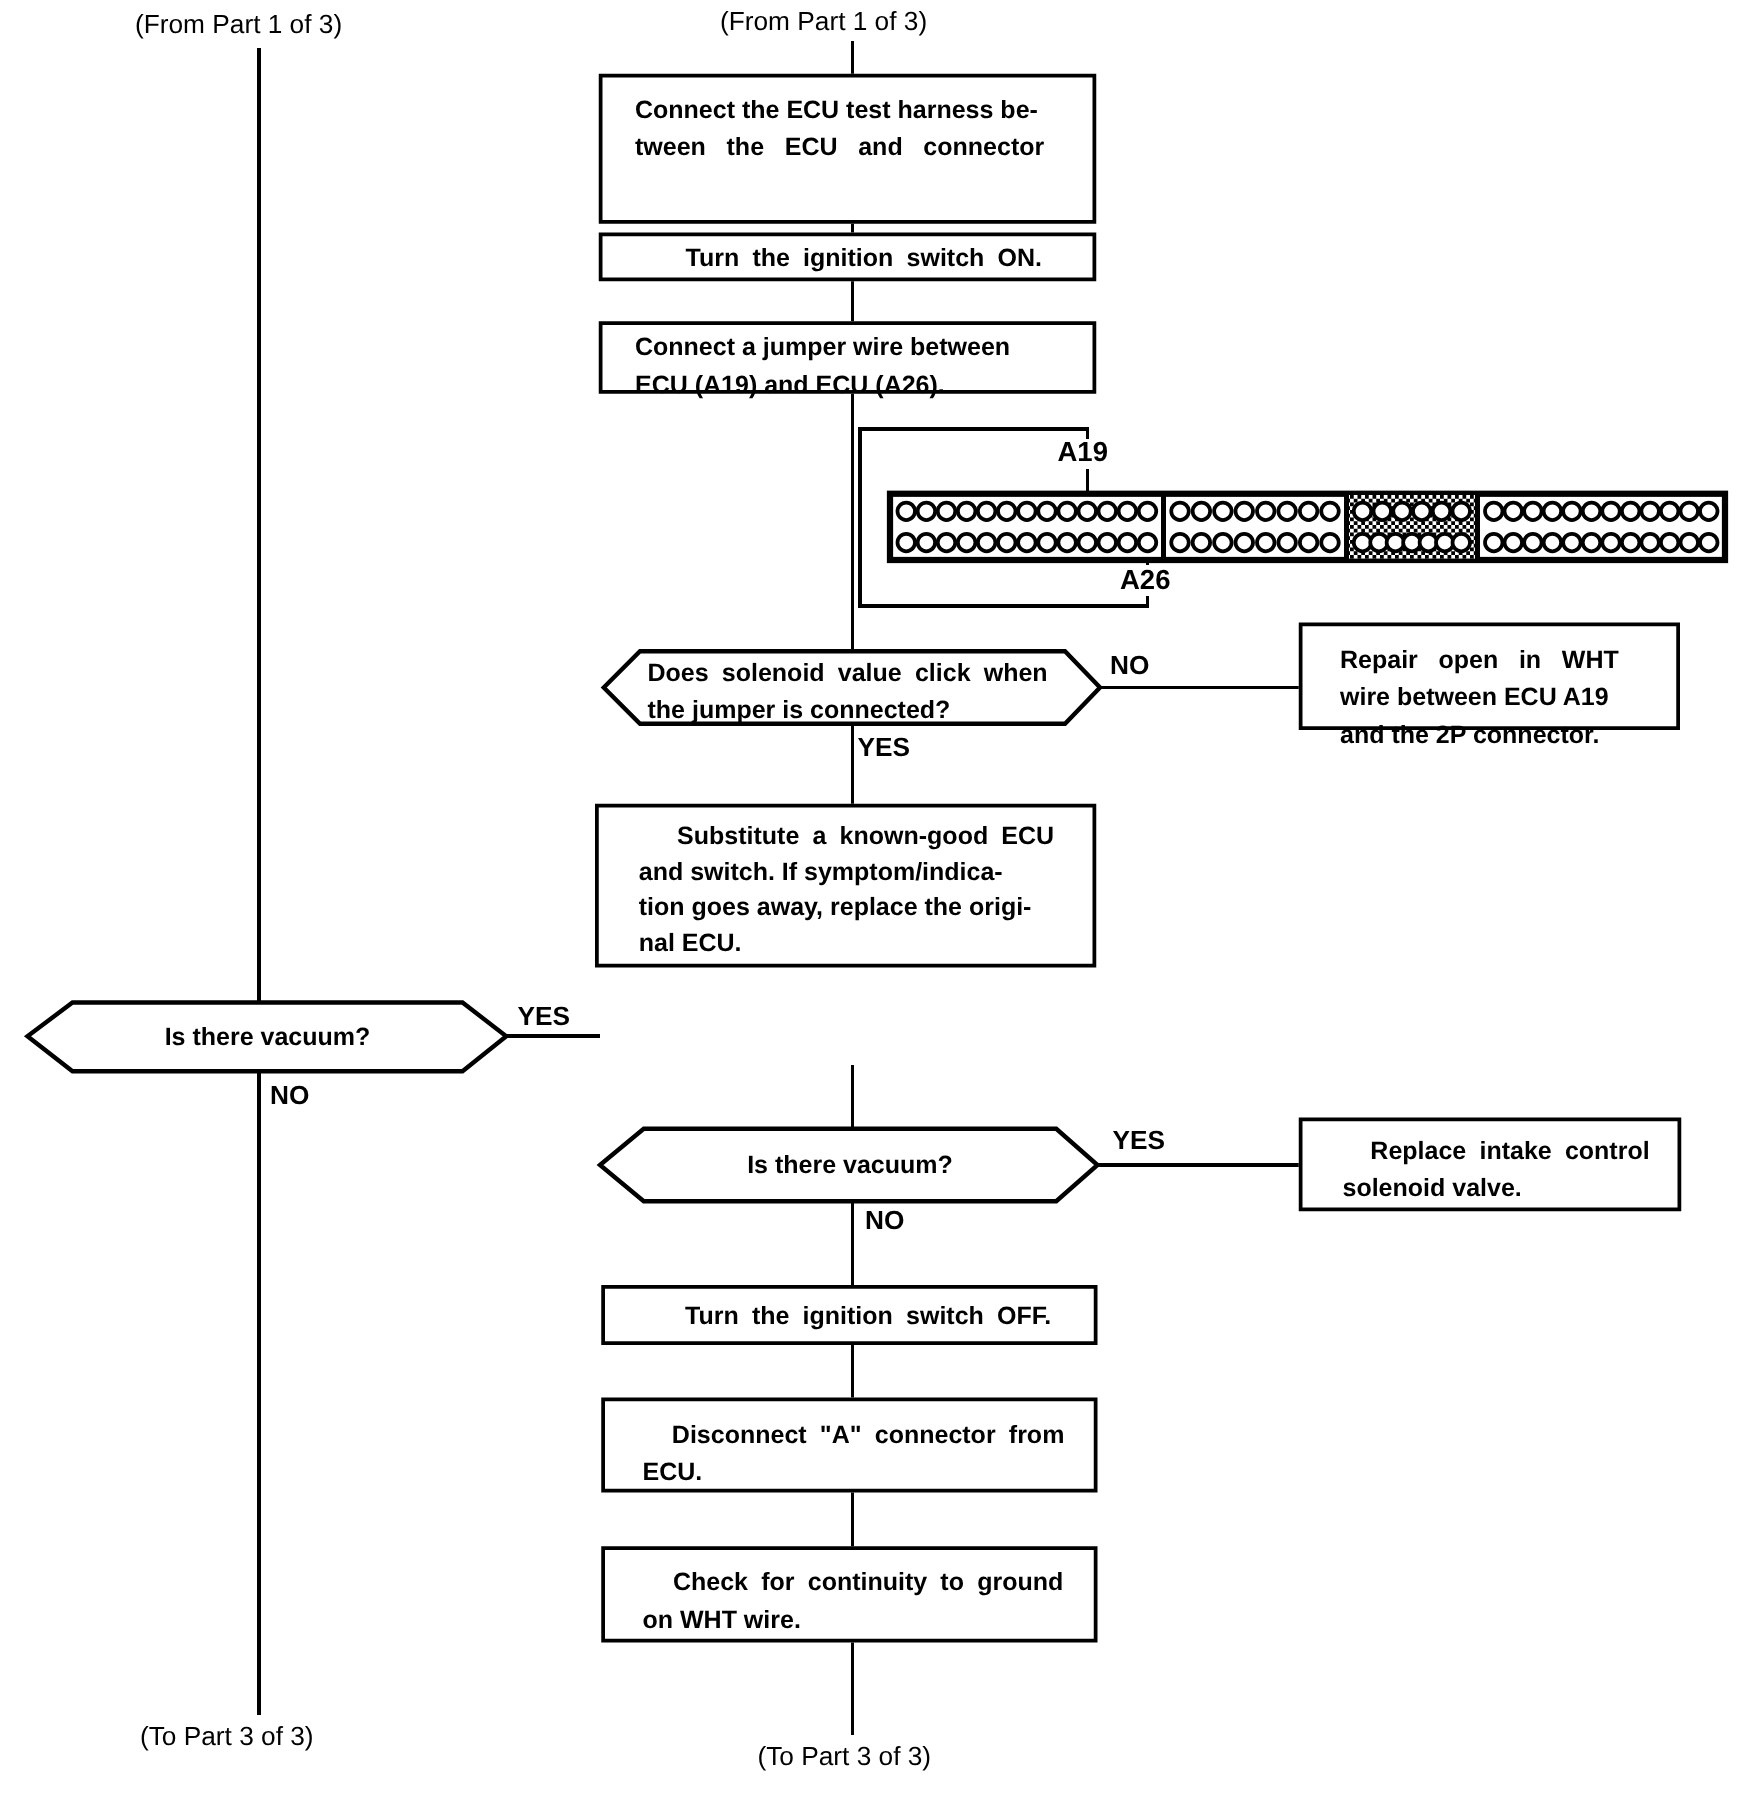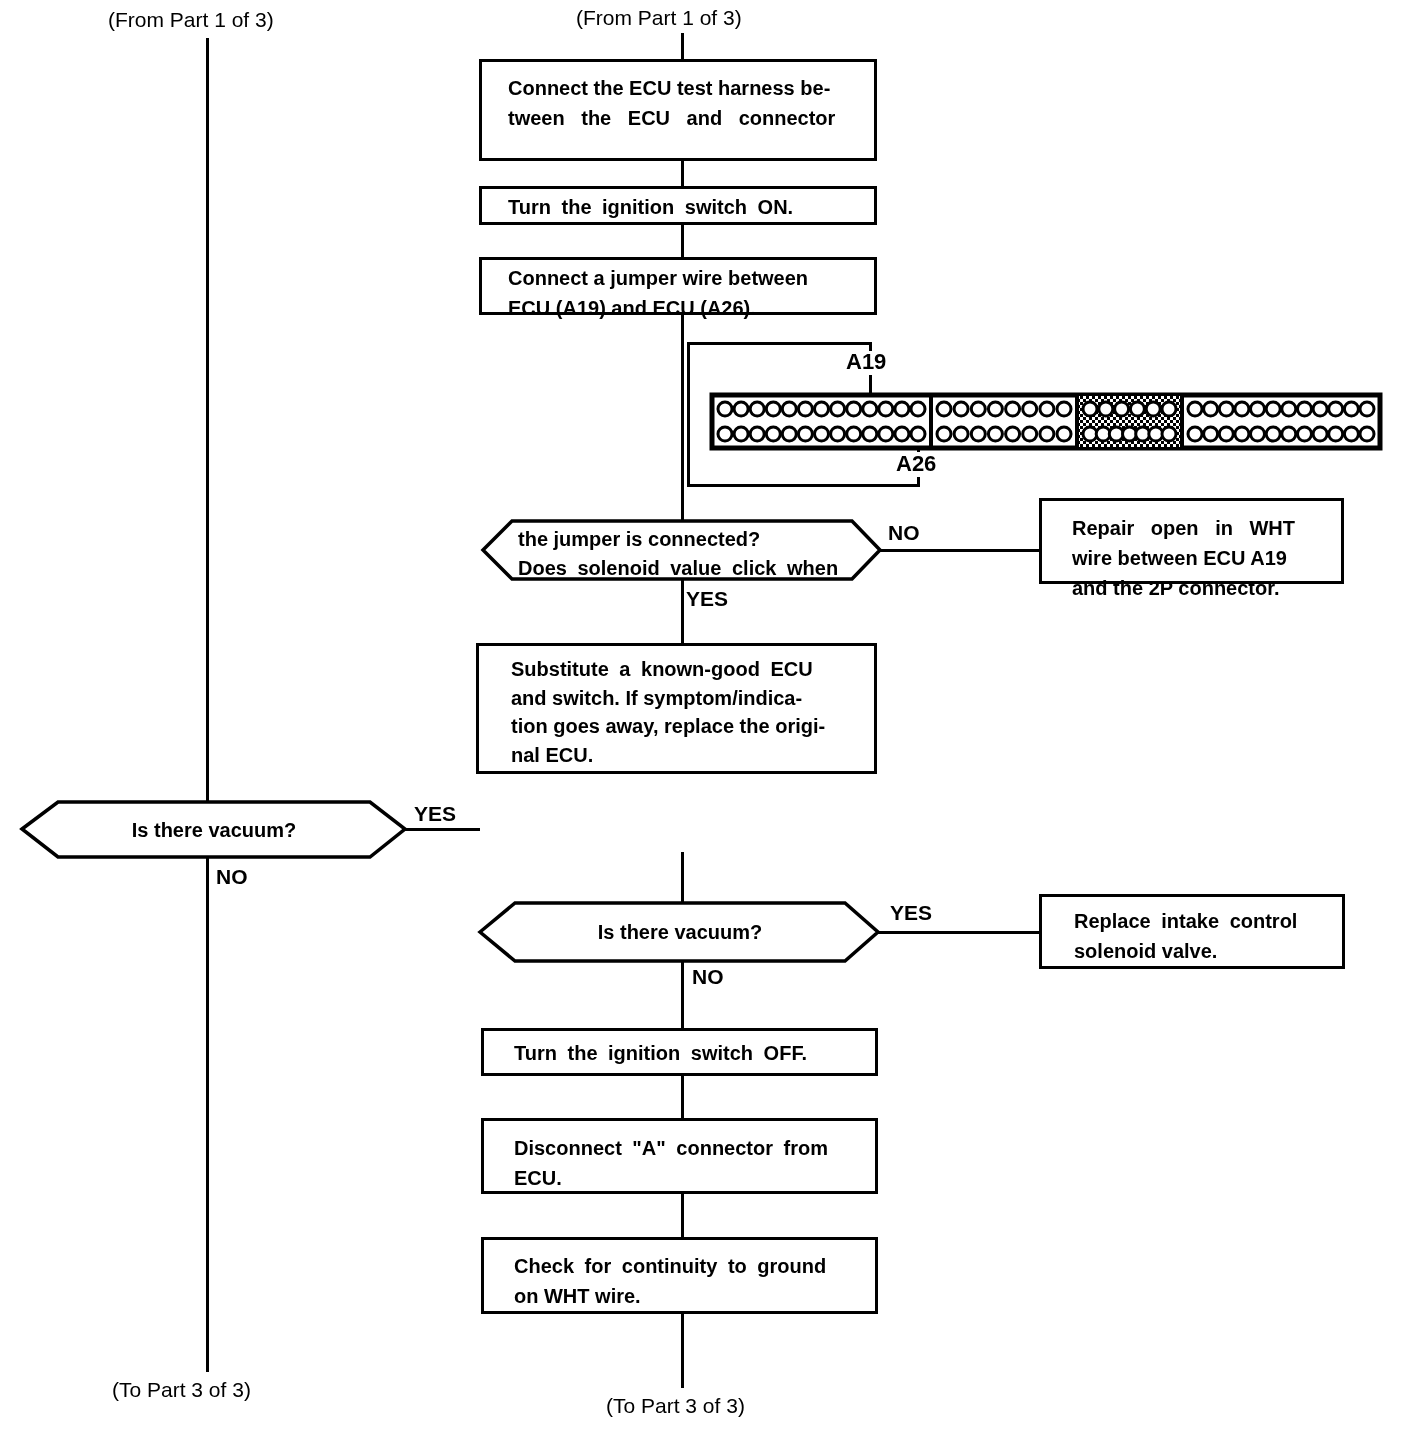--- a/index.html
+++ b/index.html
@@ -16,21 +16,21 @@
     position:absolute;
     box-sizing:border-box;
     border:3px solid #000;
     background:#fff;
     font-weight:700;
     font-size:20px;
     line-height:30px;
     z-index:2;
   }
   .ln{display:block;white-space:nowrap;}
-  .ws1{word-spacing:5px;}
+  .ws1{word-spacing:5px;text-align:center;}
   .ws2{word-spacing:11px;}
   .hextext{
     position:absolute;
     font-weight:700;
     font-size:20px;
     line-height:29px;
     z-index:2;
     white-space:nowrap;
   }
   .ynlbl{
@@ -191,21 +191,21 @@
       <polygon points="22,829 58,802 370,802 405,829 370,857 58,857"></polygon>
       <polygon points="480,932 515,903 845,903 878,932 845,961 515,961"></polygon>
     </g>
   </svg>
 
   <div class="note" style="left:108px;top:8px;">(From Part 1 of 3)</div>
   <div class="note" style="left:576px;top:6px;">(From Part 1 of 3)</div>
   <div class="note" style="left:112px;top:1378px;">(To Part 3 of 3)</div>
   <div class="note" style="left:606px;top:1394px;">(To Part 3 of 3)</div>
 
-  <div class="box" style="left:479px;top:59px;width:398px;height:102px;padding:11px 12px 0 26px;">
+  <div class="box" style="left:479px;top:59px;width:398px;height:120px;padding:11px 12px 0 26px;">
     <span class="ln">Connect the ECU test harness be-</span>
     <span class="ln ws2">tween the ECU and connector</span>
   </div>
 
   <div class="box" style="left:479px;top:186px;width:398px;height:39px;padding:3px 0 0 26px;">
     <span class="ln ws1">Turn the ignition switch ON.</span>
   </div>
 
   <div class="box" style="left:479px;top:257px;width:398px;height:58px;padding:3px 0 0 26px;">
     <span class="ln">Connect a jumper wire between</span>
@@ -239,22 +239,22 @@
     <span class="ln ws1">Disconnect "A" connector from</span>
     <span class="ln">ECU.</span>
   </div>
 
   <div class="box" style="left:481px;top:1237px;width:397px;height:77px;padding:11px 0 0 30px;">
     <span class="ln ws1">Check for continuity to ground</span>
     <span class="ln">on WHT wire.</span>
   </div>
 
   <div class="hextext" style="left:518px;top:525px;">
+    <span class="ln ws1">Does solenoid value click when</span>
     <span class="ln">the jumper is connected?</span>
-    <span class="ln ws1">Does solenoid value click when</span>
   </div>
 
   <div class="hextext ctr" style="left:58px;top:816px;width:312px;">
     <span class="ln">Is there vacuum?</span>
   </div>
 
   <div class="hextext ctr" style="left:515px;top:918px;width:330px;">
     <span class="ln">Is there vacuum?</span>
   </div>
 

